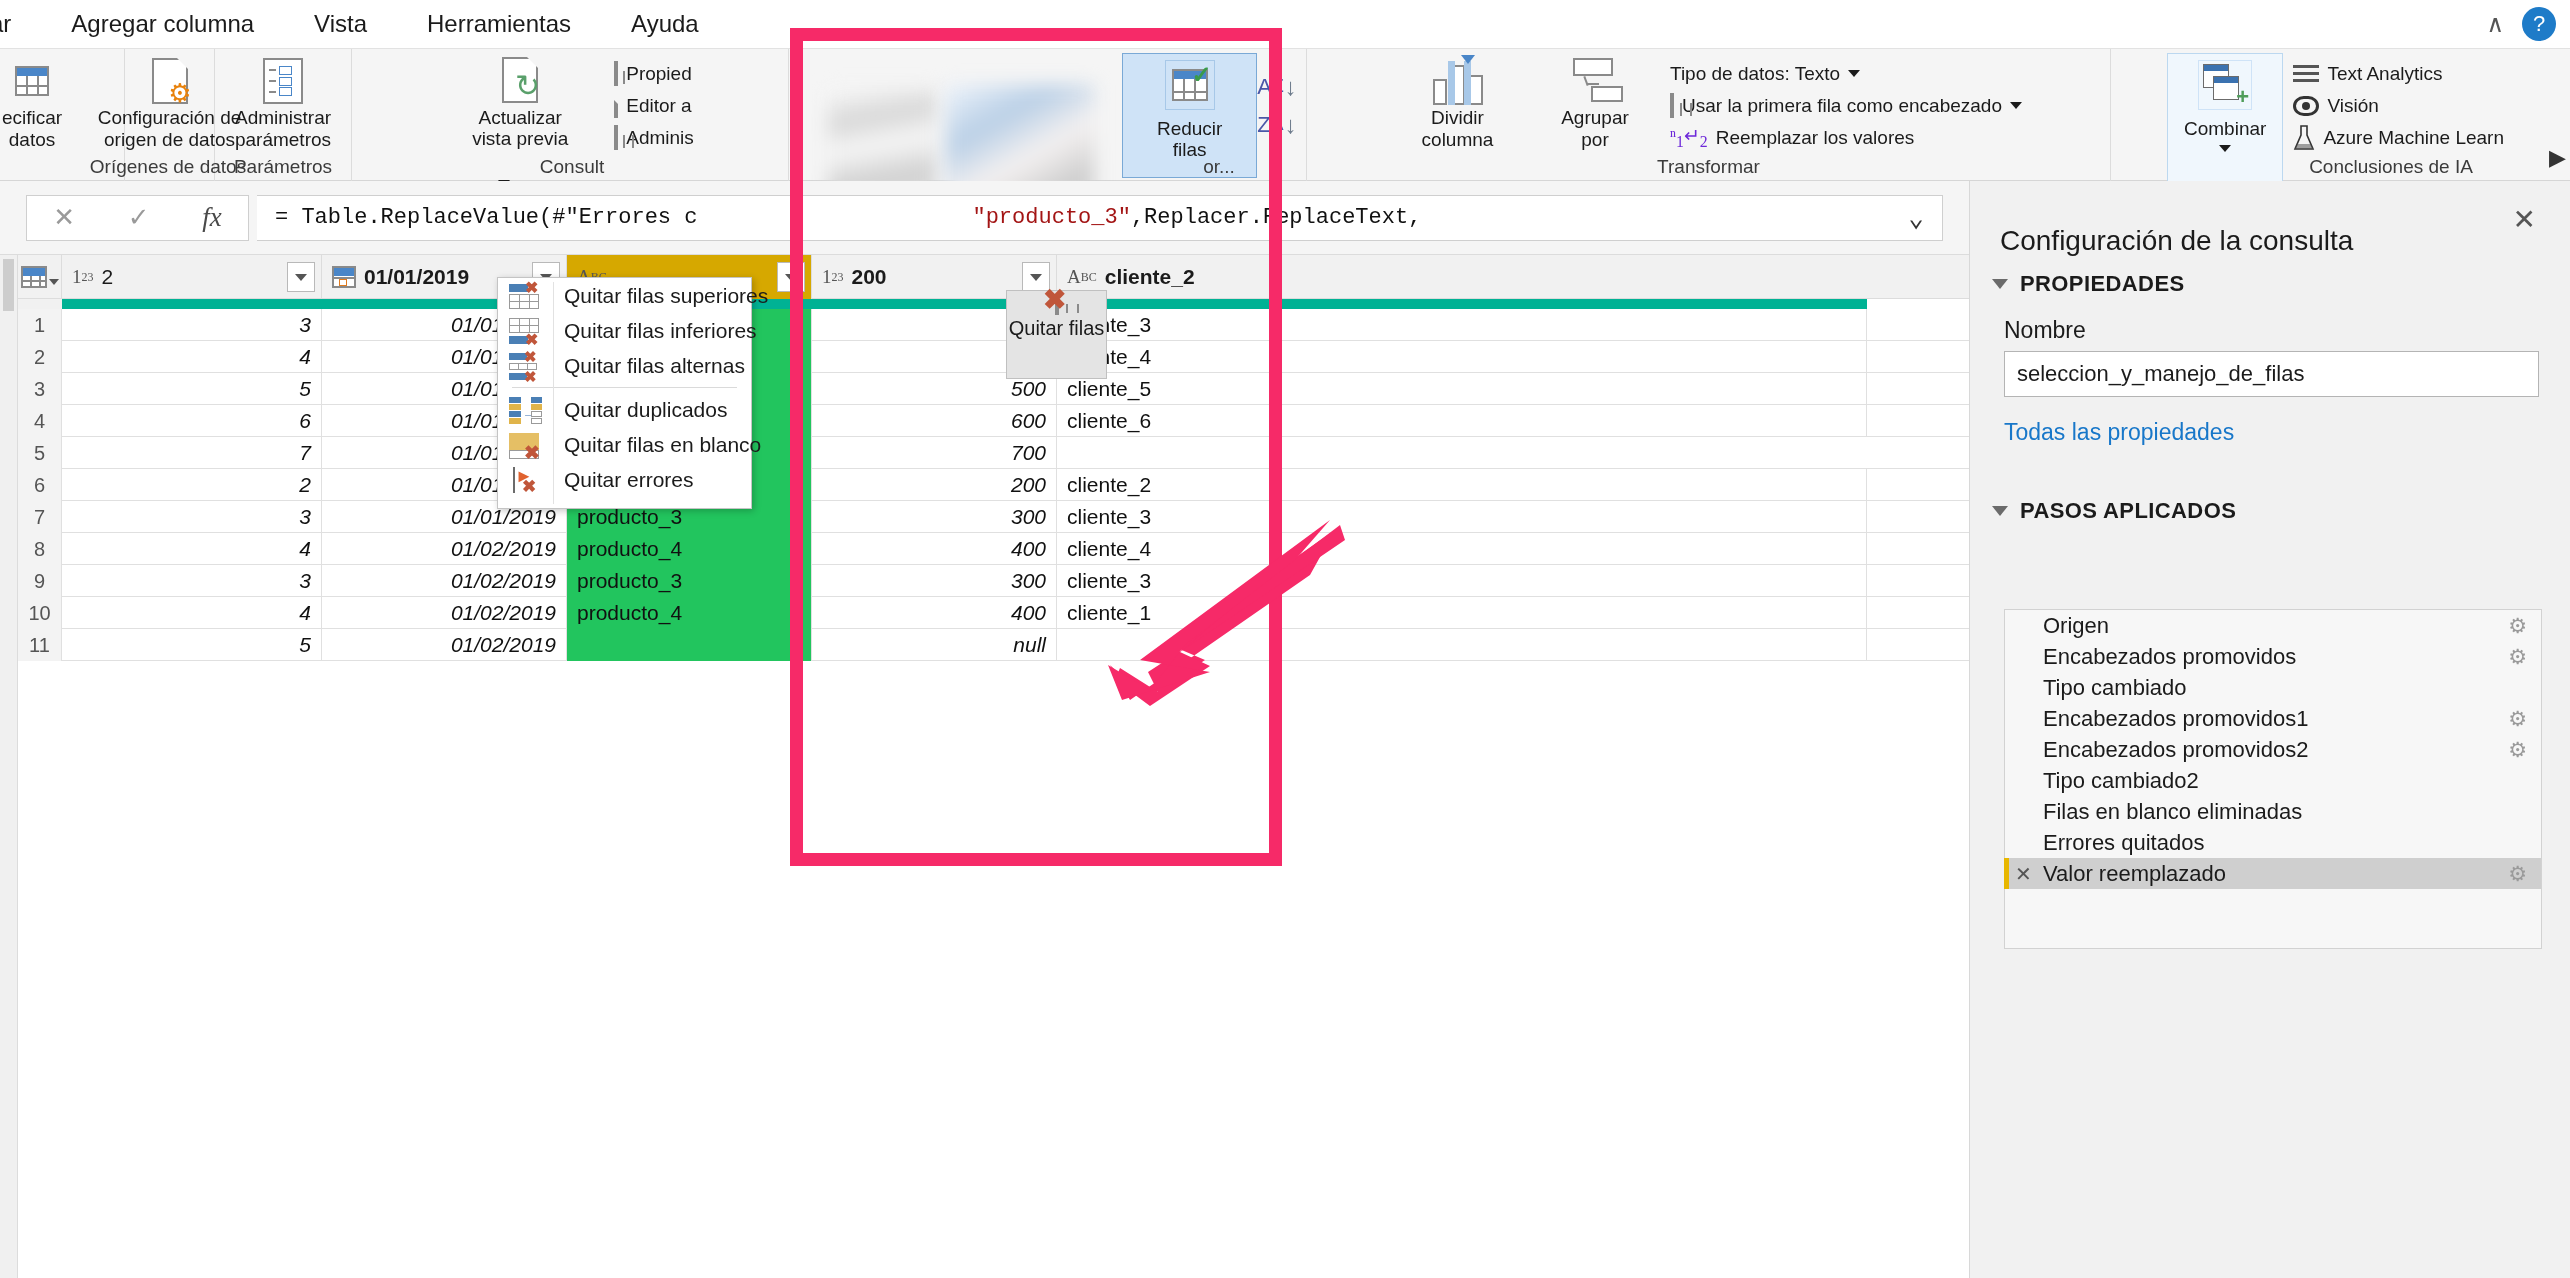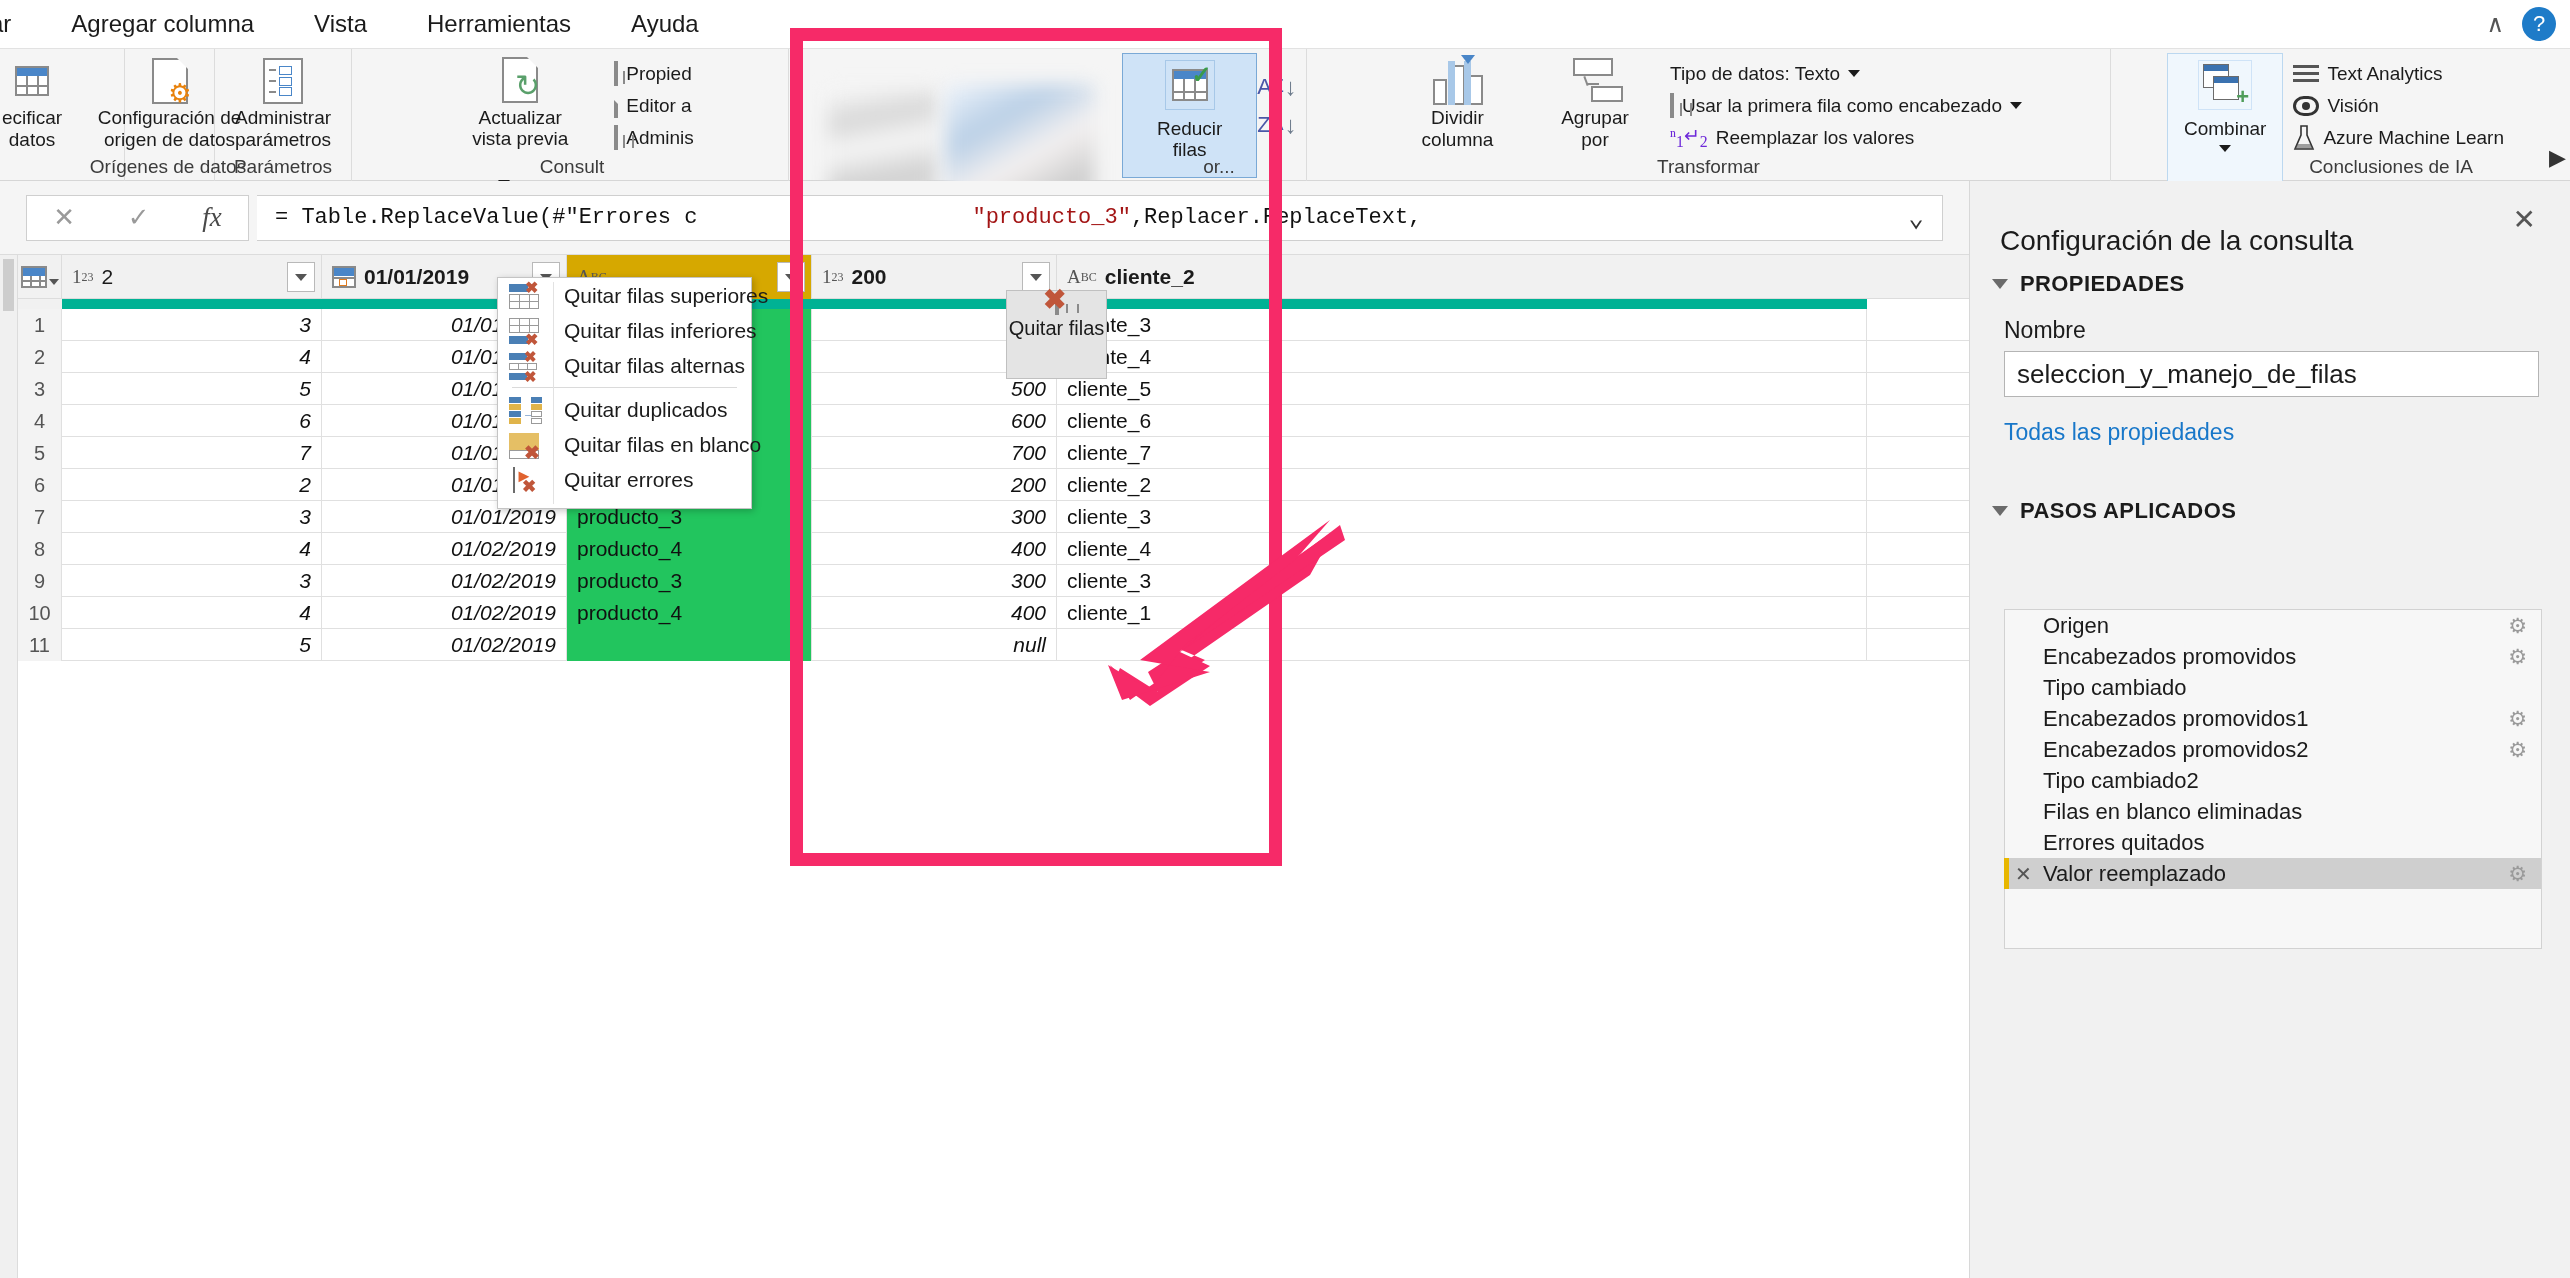--- a/index.html
+++ b/index.html
@@ -231,21 +231,21 @@
     background: #f1f1f1; border-left:1px solid #d8d8d8;
   }
   .rp-title { position:absolute; left:30px; top:22px; font-size:28px; color:#1b1b1b;margin-top:22px; }
   .rp-close { position:absolute; right:34px; top:22px; font-size:28px; color:#555; }
   .rp-sect { position:absolute; font-size:22px; font-weight:bold; color:#1b1b1b; letter-spacing:.4px; display:flex; align-items:center; gap:12px;}
   .rp-tri { width:0;height:0;border-left:8px solid transparent;border-right:8px solid transparent;border-top:10px solid #6b6b6b; }
   .rp-sub { position:absolute; font-size:23px; color:#1b1b1b; }
   .rp-input {
     position:absolute; left:34px; width: 535px; height:46px; background:#fff;
     border:1px solid #b4b4b4; display:flex; align-items:center; padding-left:12px;
-    font-size:26px; color:#1b1b1b;
+    font-size:22px; color:#1b1b1b;
   }
   .rp-link { position:absolute; font-size:23px; color:#1877c9; }
 
   .steps {
     position:absolute; left:34px; top:428px; width:538px; height: 340px;
     background:#f7f7f7; border:1px solid #d2d2d2;
   }
   .step {
     position:relative; height:31px; display:flex; align-items:center;
     font-size:22px; color:#1b1b1b; padding-left:38px;
@@ -599,21 +599,20 @@
           <div class="gcell txt selcol" style="width: 245px;">producto_6</div>
           <div class="gcell num" style="width: 245px;">600</div>
           <div class="gcell txt" style="width: 810px;">cliente_6</div>
         </div>
         <div class="gridrow" style="top: 182px;">
           <div class="gcell rn" style="width: 44px;">5</div>
           <div class="gcell num" style="width: 260px;">7</div>
           <div class="gcell num" style="width: 245px;">01/01/2019</div>
           <div class="gcell txt selcol" style="width: 245px;">producto_7</div>
           <div class="gcell num" style="width: 245px;">700</div>
-          <div class="gcell txt" style="width: 810px;">cliente_7</div>
         </div>
         <div class="gridrow" style="top: 214px;">
           <div class="gcell rn" style="width: 44px;">6</div>
           <div class="gcell num" style="width: 260px;">2</div>
           <div class="gcell num" style="width: 245px;">01/01/2019</div>
           <div class="gcell txt selcol" style="width: 245px;">producto_2</div>
           <div class="gcell num" style="width: 245px;">200</div>
           <div class="gcell txt" style="width: 810px;">cliente_2</div>
         </div>
         <div class="gridrow" style="top: 246px;">

